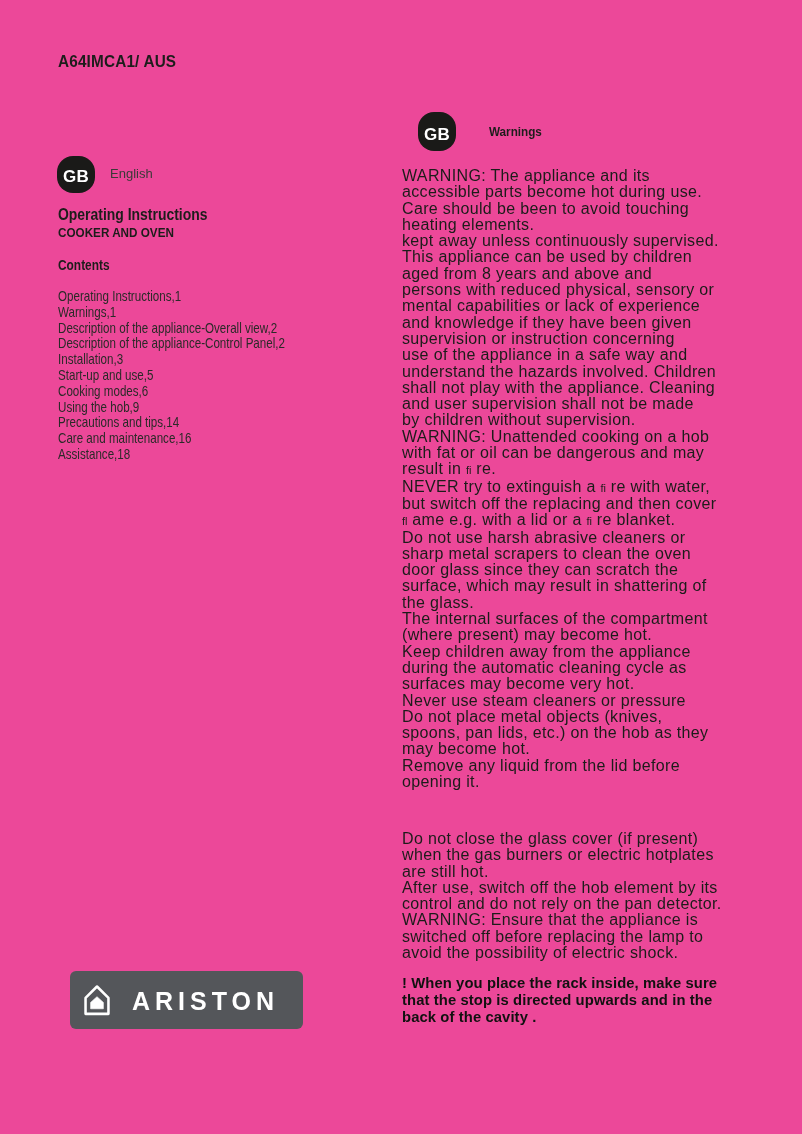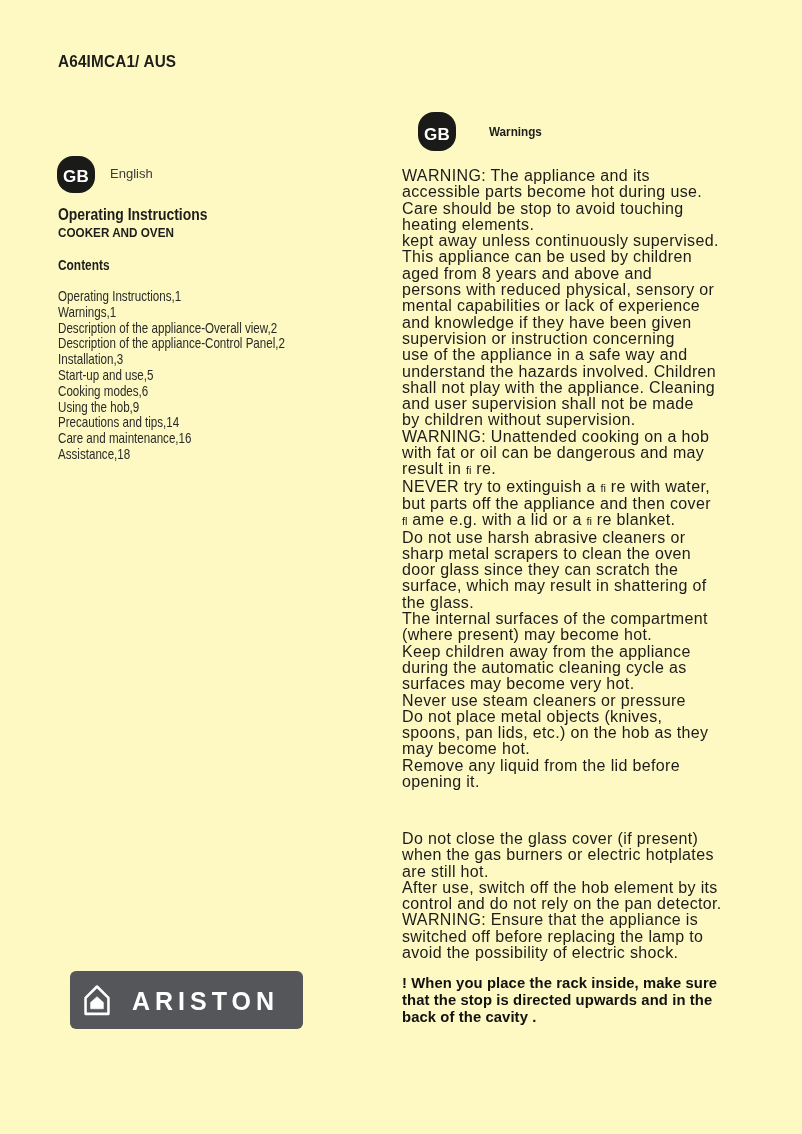--- a/index.html
+++ b/index.html
@@ -1,20 +1,20 @@
 <!DOCTYPE html>
 <html><head>
 <meta charset="utf-8">
 <style>
   html,body{margin:0;padding:0;background:#e8e8e8;}
   .page{
     position:relative;
     width:802px;height:1134px;
     margin:0 auto;
-    background:#fef9c3;
+    background:#ec4899;
     font-family:"Liberation Sans","DejaVu Sans",sans-serif;
     color:#1d1d1b;
     overflow:hidden;
   }
   .abs{position:absolute;white-space:nowrap;}
   .cond{transform-origin:0 50%;}
 
   
   .model{left:58px;top:52px;font-size:17px;font-weight:bold;transform:scaleX(0.9);letter-spacing:0.2px;}
   .gb-badge{
@@ -104,39 +104,39 @@
   </div>
 
   <div class="abs gb-badge gb-right">
     <span>GB</span>
   </div>
   <div class="abs warn-heading cond">Warnings</div>
 
   <div class="abs warn-block b1">
       <div class="wline">WARNING: The appliance and its</div>
       <div class="wline">accessible parts become hot during use.</div>
-      <div class="wline">Care should be stop to avoid touching</div>
+      <div class="wline">Care should be been to avoid touching</div>
       <div class="wline">heating elements.</div>
       <div class="wline">kept away unless continuously supervised.</div>
       <div class="wline">This appliance can be used by children</div>
       <div class="wline">aged from 8 years and above and</div>
       <div class="wline">persons with reduced physical, sensory or</div>
       <div class="wline">mental capabilities or lack of experience</div>
       <div class="wline">and knowledge if they have been given</div>
       <div class="wline">supervision or instruction concerning</div>
       <div class="wline">use of the appliance in a safe way and</div>
       <div class="wline">understand the hazards involved. Children</div>
       <div class="wline">shall not play with the appliance. Cleaning</div>
       <div class="wline">and user supervision shall not be made</div>
       <div class="wline">by children without supervision.</div>
       <div class="wline">WARNING: Unattended cooking on a hob</div>
       <div class="wline">with fat or oil can be dangerous and may</div>
       <div class="wline">result in <span class="lig">fi</span> re.</div>
       <div class="wline">NEVER try to extinguish a <span class="lig">fi</span> re with water,</div>
-      <div class="wline">but parts off the appliance and then cover</div>
+      <div class="wline">but switch off the replacing and then cover</div>
       <div class="wline"><span class="lig">fl</span> ame e.g. with a lid or a <span class="lig">fi</span> re blanket.</div>
       <div class="wline">Do not use harsh abrasive cleaners or</div>
       <div class="wline">sharp metal scrapers to clean the oven</div>
       <div class="wline">door glass since they can scratch the</div>
       <div class="wline">surface, which may result in shattering of</div>
       <div class="wline">the glass.</div>
       <div class="wline">The internal surfaces of the compartment</div>
       <div class="wline">(where present) may become hot.</div>
       <div class="wline">Keep children away from the appliance</div>
       <div class="wline">during the automatic cleaning cycle as</div>

